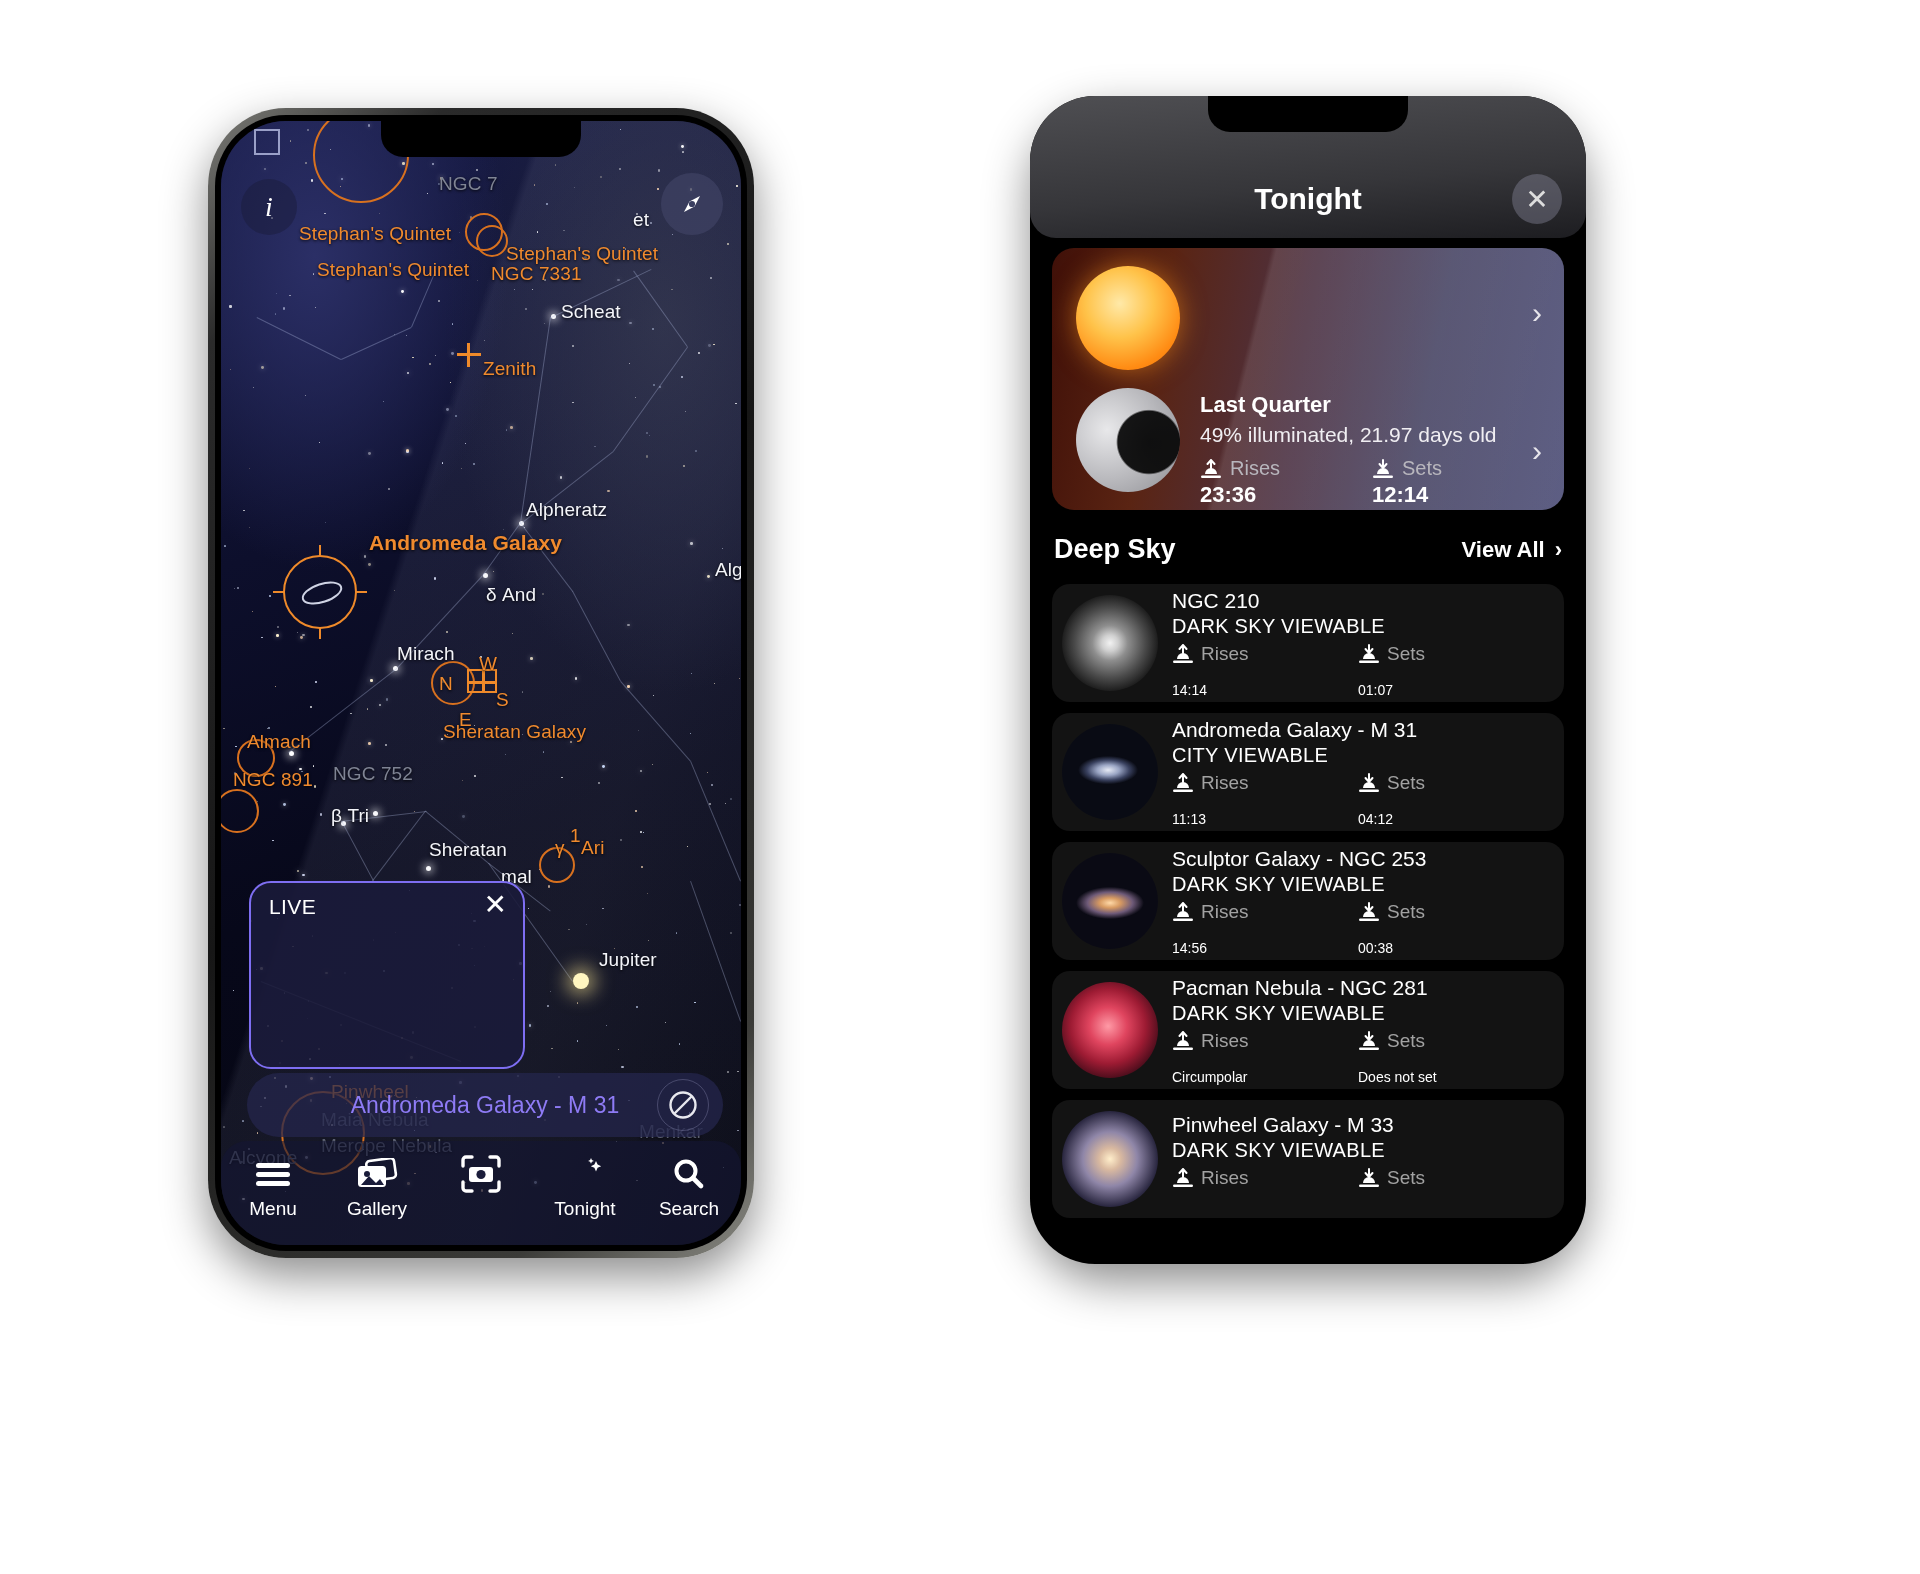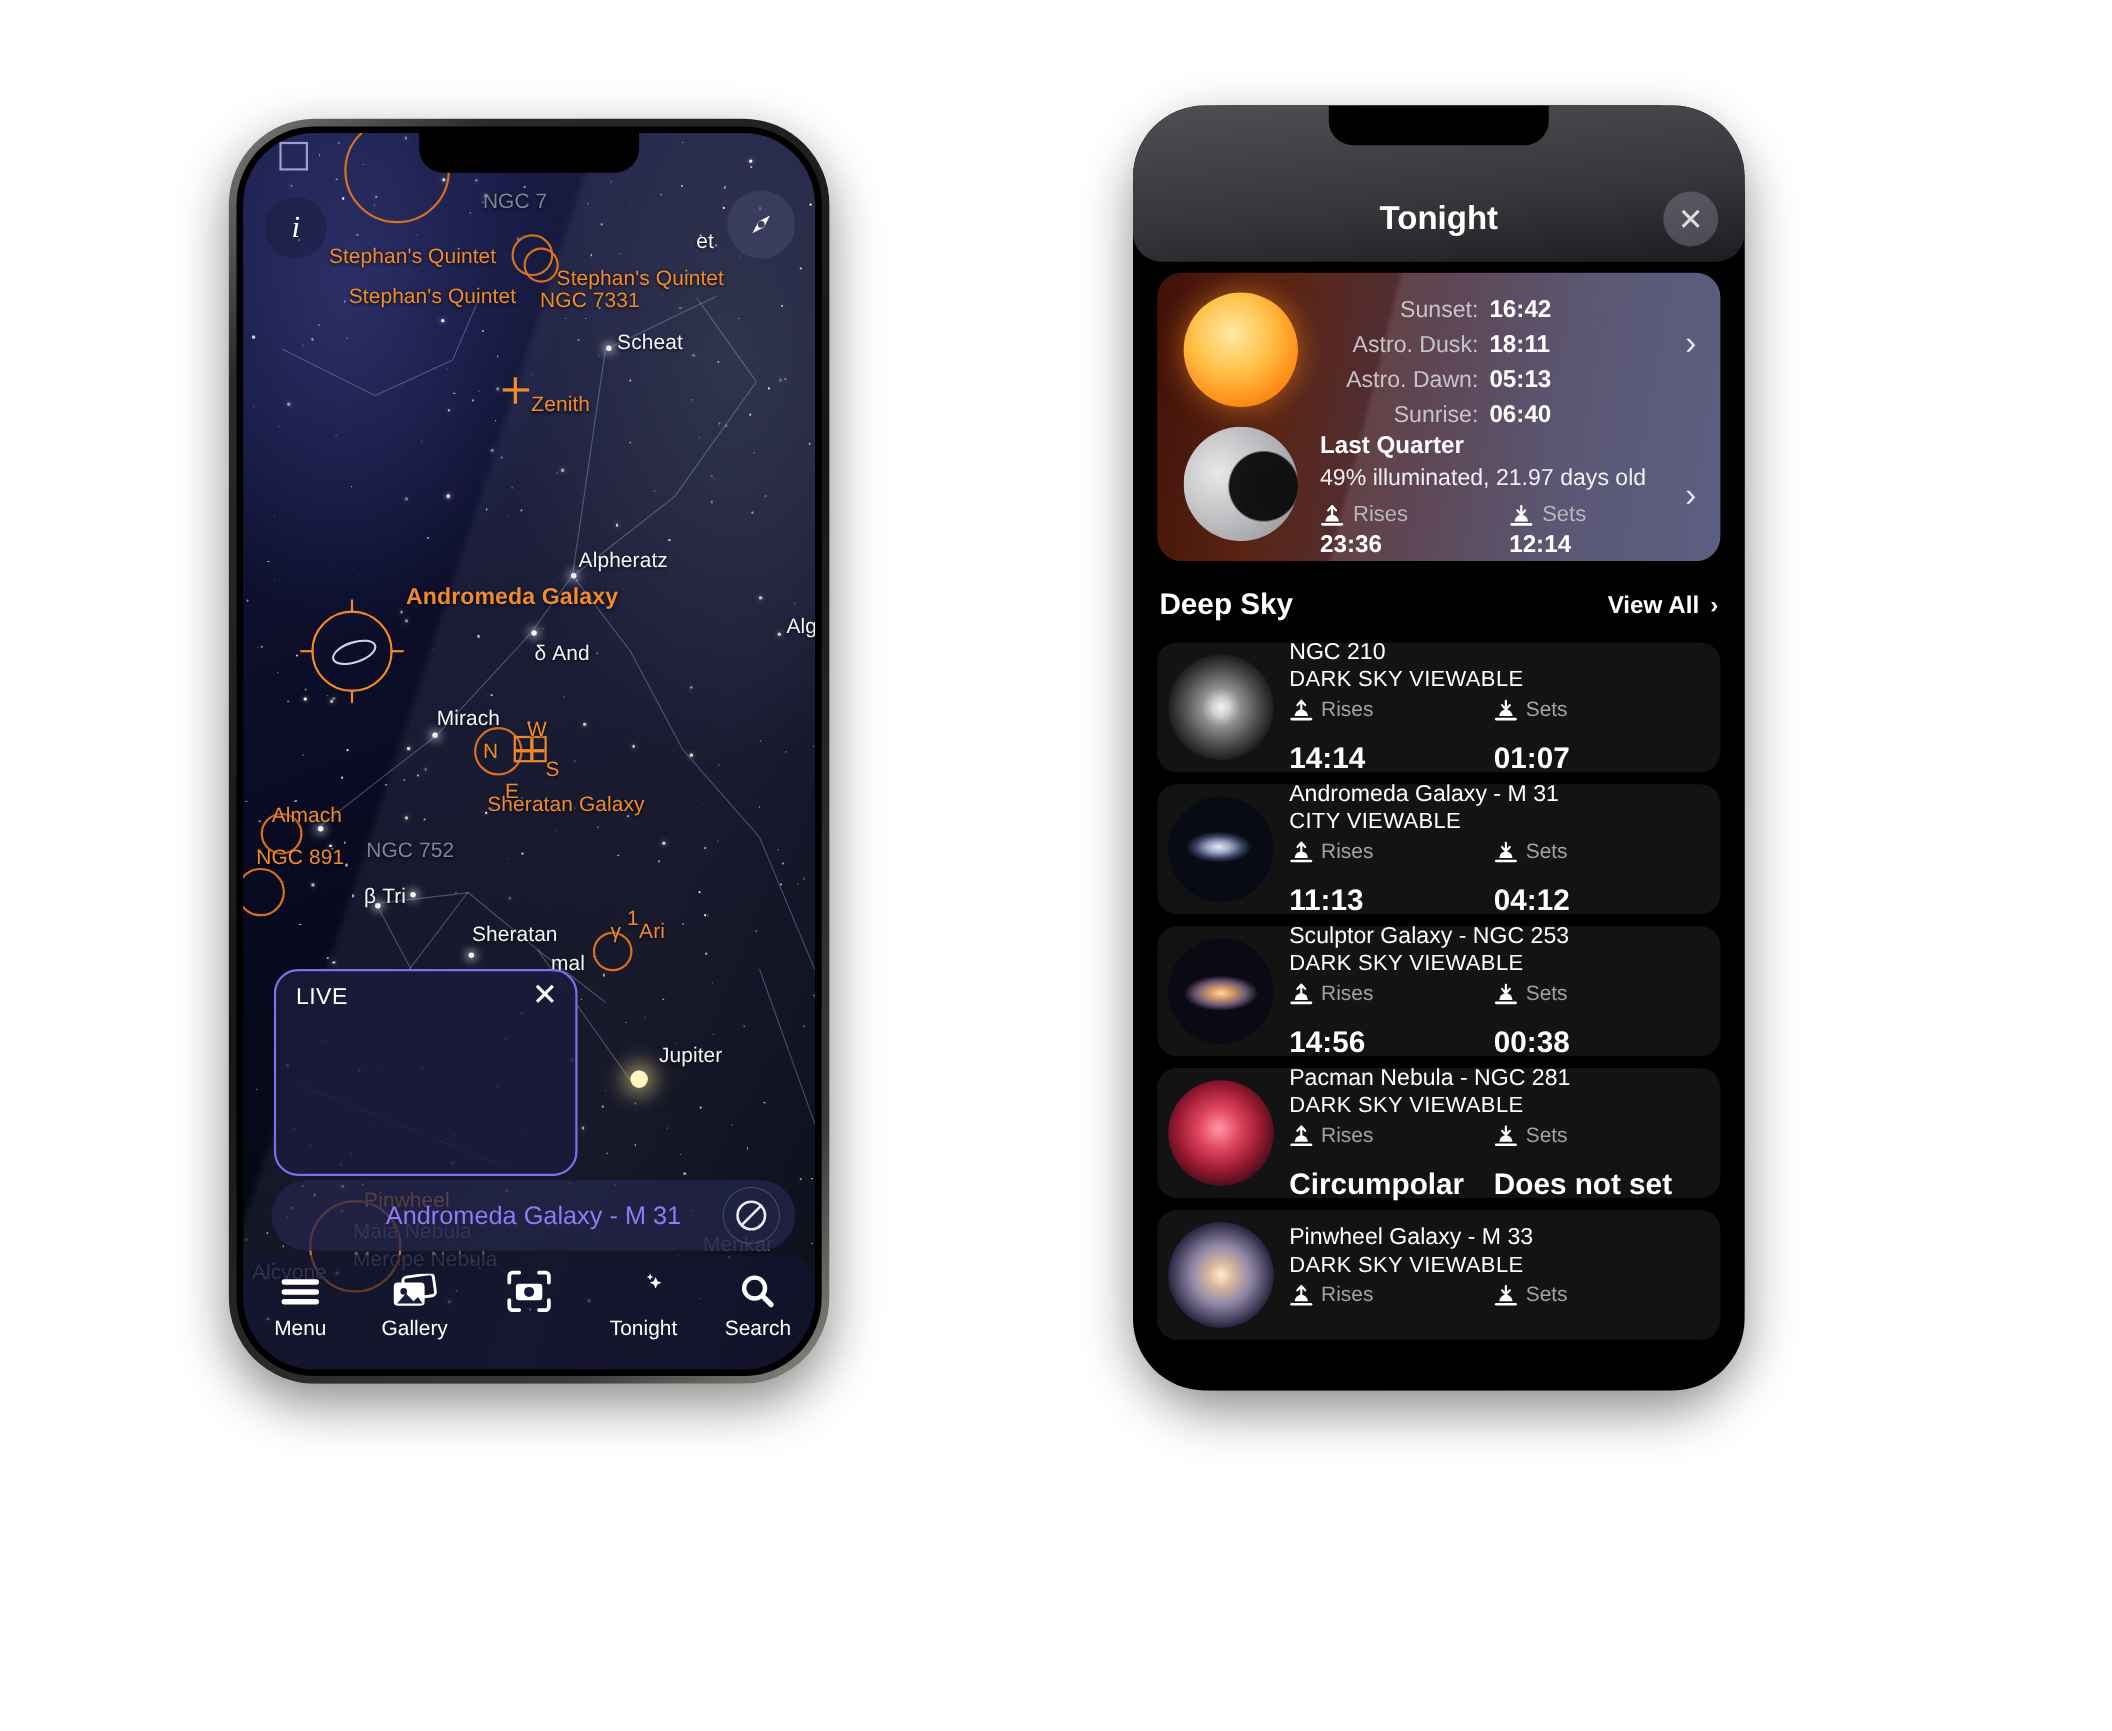--- a/index.html
+++ b/index.html
@@ -218,21 +218,21 @@
     border-radius: 18px; background: #131313;
     display: flex; align-items: center; padding-left: 10px;
   }
   .dso-thumb { width: 96px; height: 96px; border-radius: 50%; flex: 0 0 96px; margin-right: 14px; }
   .dso-body { flex: 1 1 auto; }
   .dso-name { color: #fff; font-size: 21px; }
   .dso-vis  { color: #fff; font-size: 20px; margin-top: 2px; letter-spacing: .3px; }
   .dso-rs { display: flex; margin-top: 5px; }
   .dso-rs .c { width: 186px; }
   .dso-rs .h { display: flex; align-items: center; gap: 7px; color: #a2a2a2; font-size: 19px; }
-  .dso-rs .v { color: #fff; font-size: 27px; font-weight: bold; margin-top: 17px; }
+  .dso-rs .v { color: #fff; font-size: 14px; font-weight: normal; margin-top: 17px; }
 
   .thumb-ngc210 { background: radial-gradient(circle at 50% 50%, #f2f2f2 0%, #cfcfcf 12%, #8e8e8e 26%, #4a4a4a 52%, #0c0c0c 78%); }
   .thumb-m31    { background: radial-gradient(ellipse 38% 18% at 48% 48%, #e6eaf5 0%, #9aa5c4 30%, #3a4260 58%, #090b14 82%); }
   .thumb-ngc253 { background: radial-gradient(ellipse 42% 20% at 50% 52%, #ffd9a8 0%, #d79a62 26%, #6e5a78 56%, #0a0a14 84%); }
   .thumb-ngc281 { background: radial-gradient(circle at 48% 46%, #ff9aa6 0%, #e0455f 26%, #9d1b33 52%, #2a0712 82%); }
   .thumb-m33    { background: radial-gradient(circle at 50% 50%, #ffeecb 0%, #d9b9a0 16%, #8f86a8 40%, #2a2740 70%, #07070d 90%); }
 </style>
 </head>
 <body>
 
@@ -762,38 +762,20 @@
         <div class="sheet-title">Tonight</div>
         <div class="close-btn">
           <span>✕</span>
         </div>
 
         <div class="suncard">
           <div class="gloss"></div>
           <div class="sun-orb"></div>
           <div class="moon-orb"></div>
 
-          <div class="sun-times">
-            <div class="row">
-              <span class="k">Sunset:</span>
-              <span class="v">16:42</span>
-            </div>
-            <div class="row">
-              <span class="k">Astro. Dusk:</span>
-              <span class="v">18:11</span>
-            </div>
-            <div class="row">
-              <span class="k">Astro. Dawn:</span>
-              <span class="v">05:13</span>
-            </div>
-            <div class="row">
-              <span class="k">Sunrise:</span>
-              <span class="v">06:40</span>
-            </div>
-          </div>
           <span class="chev" style="top:48px;">›</span>
 
           <div class="moon-info">
             <div class="phase">Last Quarter</div>
             <div class="illum">49% illuminated, 21.97 days old</div>
             <div class="rs-row">
               <div class="rs-col">
                 <div class="rs-head">
                   <svg width="22" height="20" viewBox="0 0 22 20">
                     <path d="M11 1 v8 M7.5 5 L11 1 L14.5 5" stroke="#fff" stroke-width="2" fill="none" stroke-linecap="round"></path>

